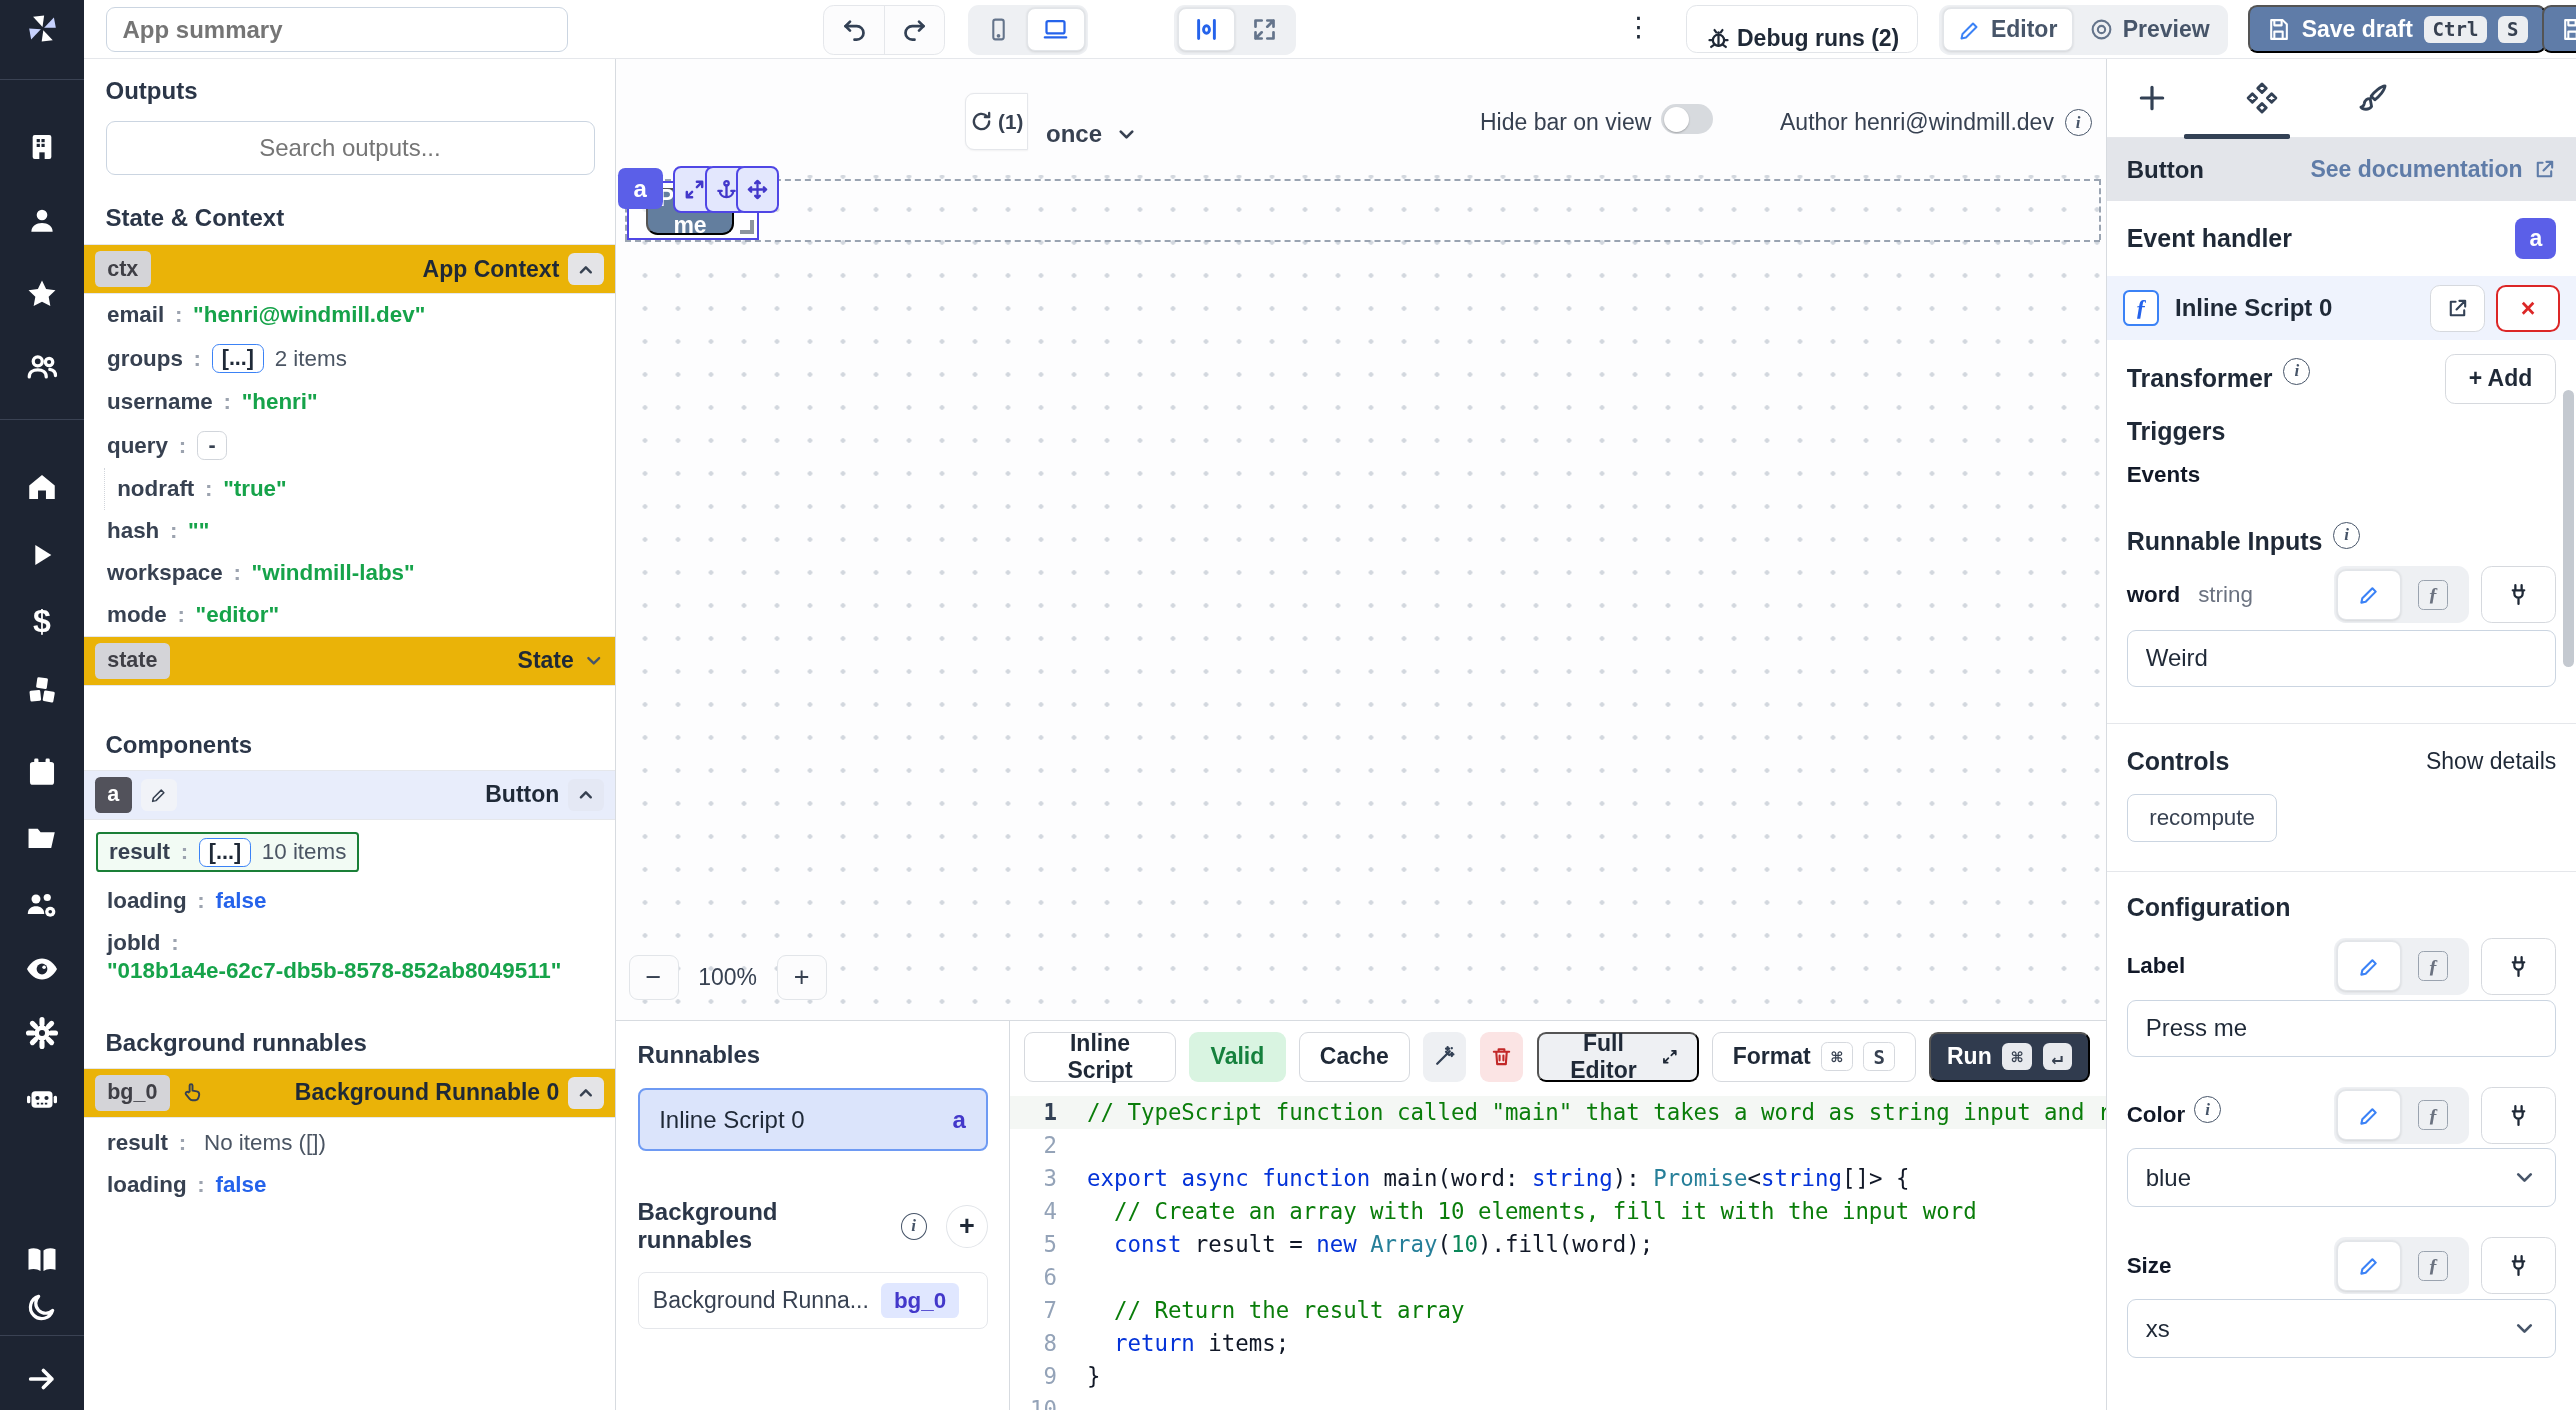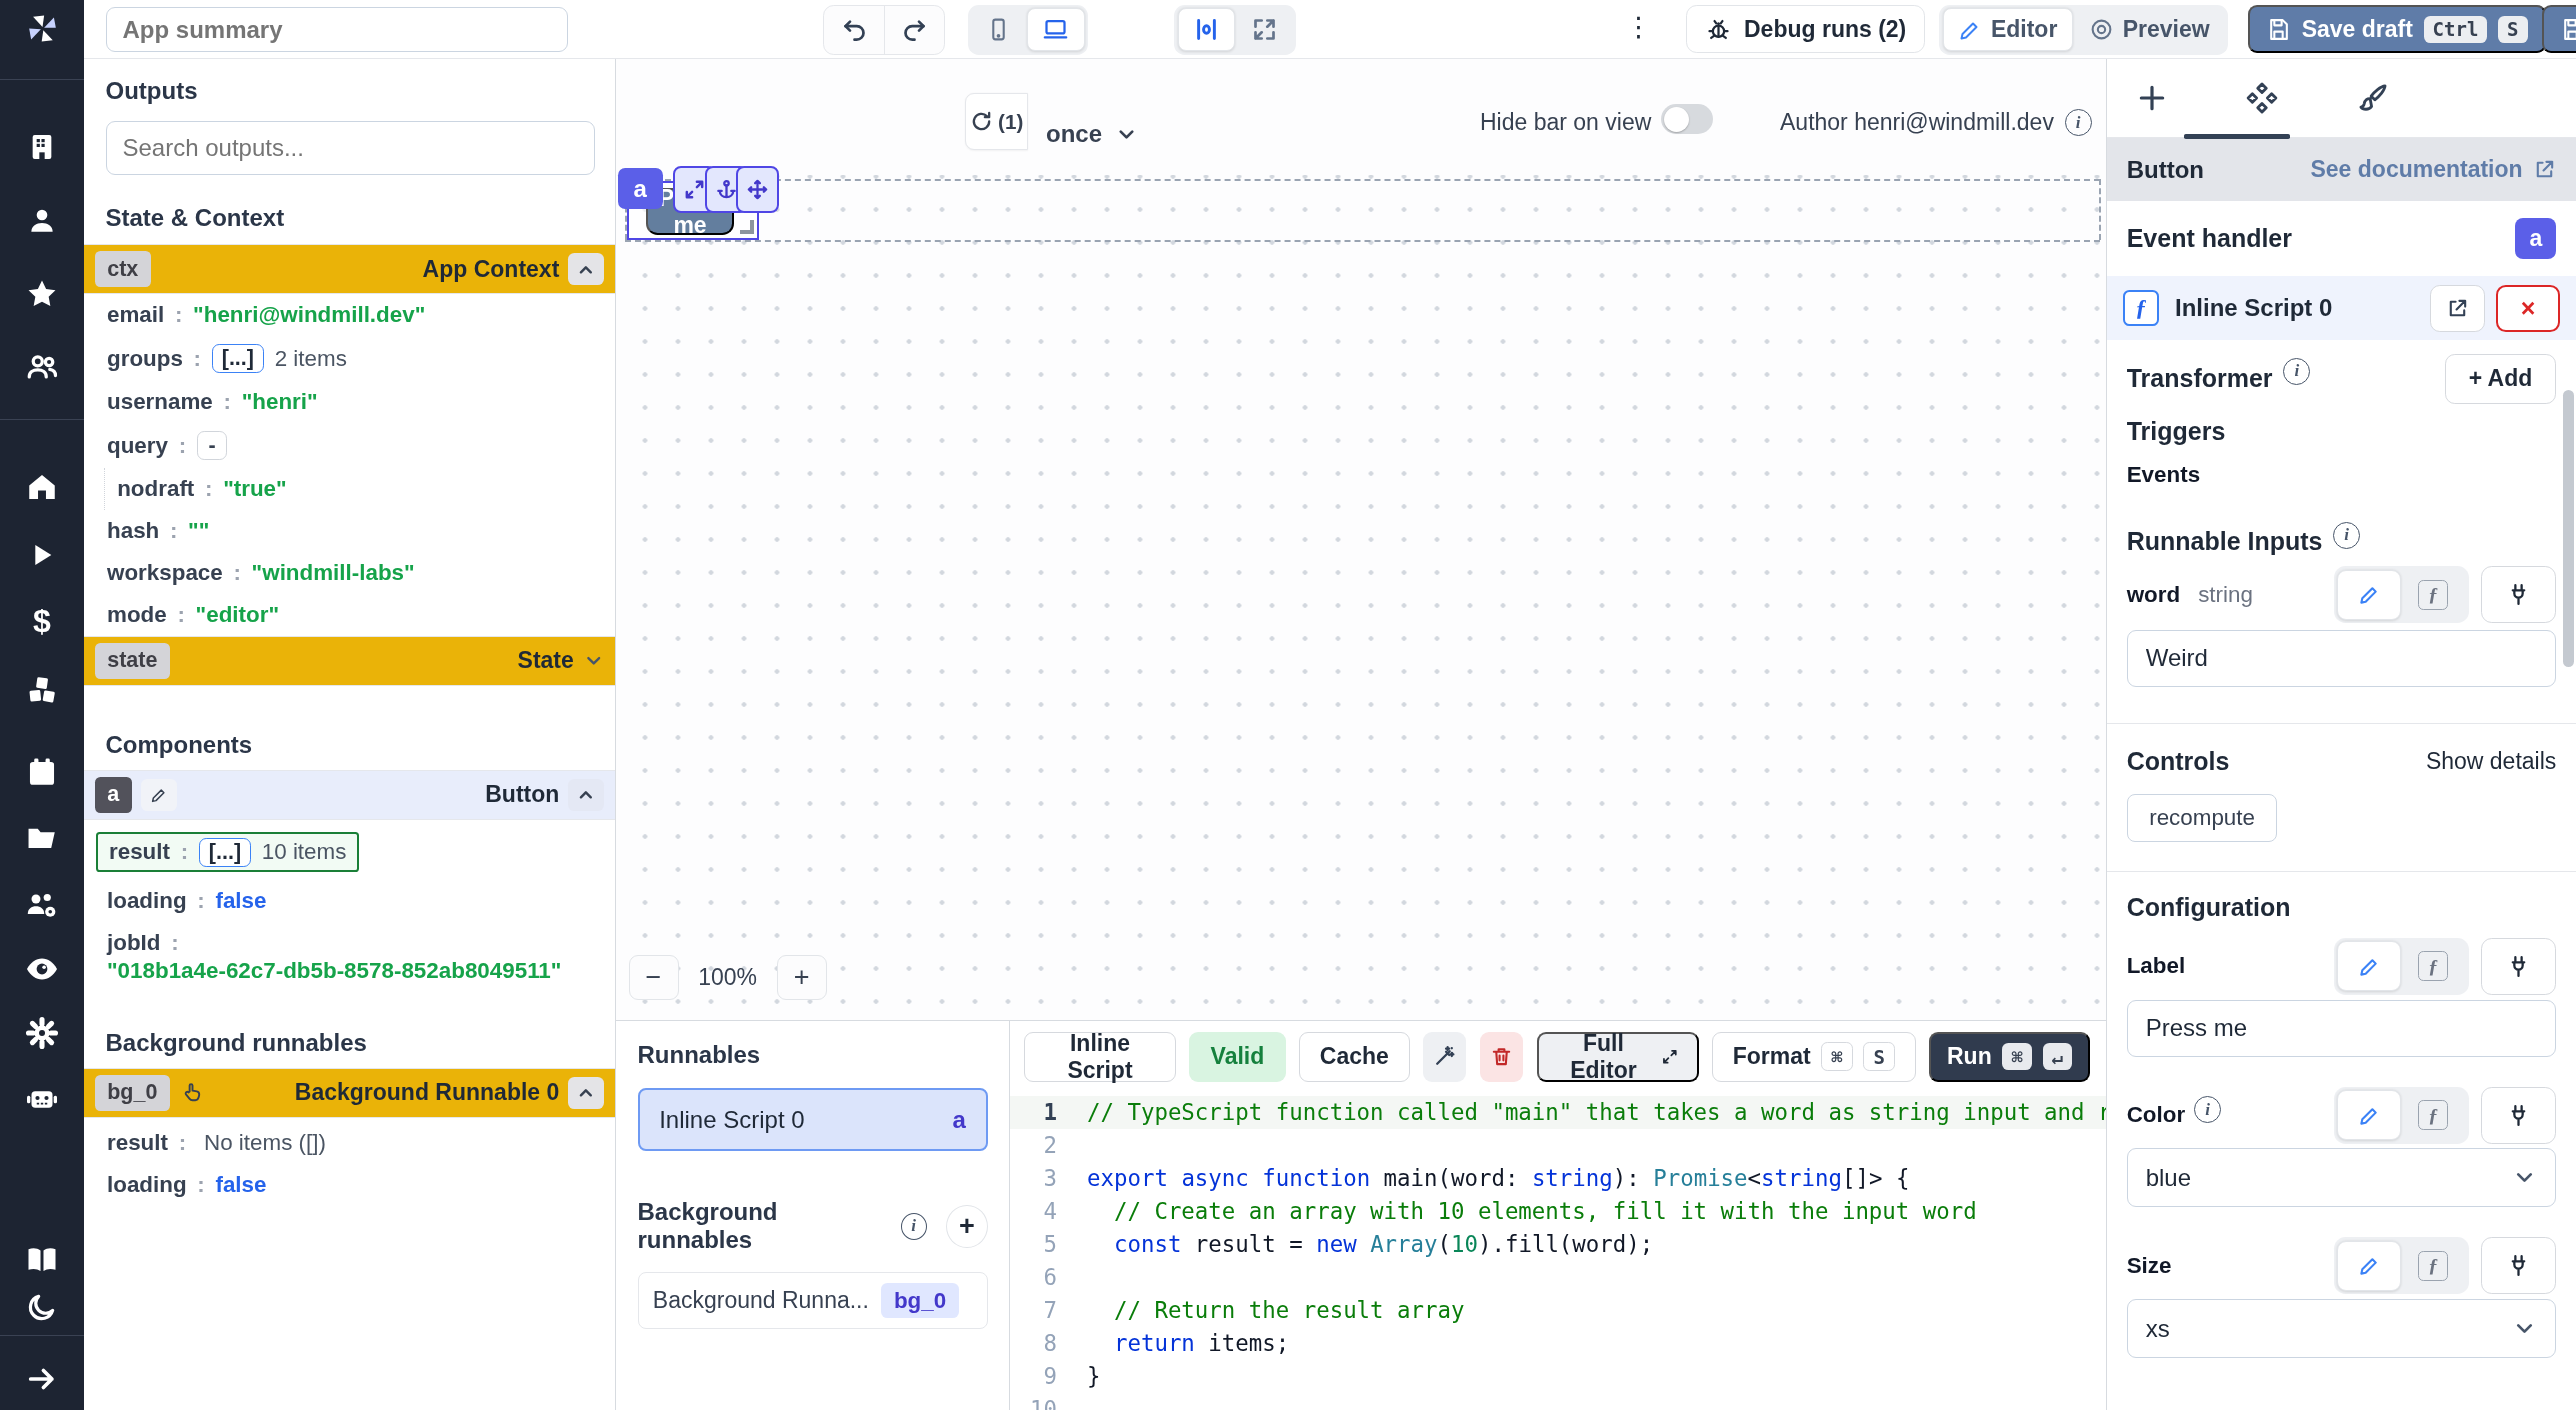--- a/index.html
+++ b/index.html
@@ -16,30 +16,30 @@
   
   .topbar { position:absolute; left:84px; top:0; right:0; height:59px; background:#fff; border-bottom:1.3px solid #e5e7eb; z-index:20; }
   .summary-input { position:absolute; left:21.5px; top:7.2px; width:462px; height:45px; border:1.6px solid #cbd5e1; border-radius:9px; padding:0 16px; font-size:24px; font-weight:600; color:#64748b; background:#fff; font-family:inherit; }
   .btn-group { position:absolute; top:4.5px; height:50px; display:flex; border:1.3px solid #e5e7eb; border-radius:10.7px; background:#fcfcfd; overflow:hidden; }
   .btn-cell { width:60px; display:flex; align-items:center; justify-content:center; color:#334155; cursor:pointer; }
   .btn-cell + .btn-cell { border-left:1.3px solid #e5e7eb; }
   .seg-group { position:absolute; top:4.5px; height:50px; background:#eef0f3; border-radius:10.7px; display:flex; align-items:center; padding:3.6px; gap:1.8px; }
   .seg-cell { height:43px; border-radius:8px; display:flex; align-items:center; justify-content:center; gap:9px; padding:0 14.3px; color:#475569; cursor:pointer; font-size:23px; font-weight:700; }
   .seg-cell.active { background:#fff; border:1.3px solid #e2e5e9; box-shadow:0 0.9px 2.7px rgba(0,0,0,.12); }
   .kebab { position:absolute; left:1541px; top:10.7px; font-size:27px; color:#1f2937; letter-spacing:0; cursor:pointer; }
-  .toolbar-btn { position:absolute; top:5.4px; height:48px; display:flex; align-items:center; gap:12px; padding:0 18px; border:1.3px solid #e2e5e9; border-radius:10.7px; background:#fff; font-size:23px; font-weight:700; color:#1f2937; cursor:pointer; }
+  .toolbar-btn { position:absolute; top:5.4px; height:48px; display:flex; align-items:flex-end; gap:5px; padding:0 18px; border:1.3px solid #e2e5e9; border-radius:10.7px; background:#fff; font-size:23px; font-weight:700; color:#1f2937; cursor:pointer; }
   .steel-btn { position:absolute; top:5.4px; height:48px; display:flex; align-items:center; gap:10.7px; padding:0 16px; border-radius:9px; background:#5f7ca8; color:#fff; font-size:23px; font-weight:700; cursor:pointer; }
   .kbd { background:#eceef1; border-radius:6.3px; padding:2.7px 9px; font-size:19px; font-weight:700; color:#374151; font-family:"DejaVu Sans Mono",monospace; }
   .kbd.outline { background:#fff; border:1.3px solid #d6d9de; }
   .kbd.dark { background:#e8eaee; }
 
   
   .left-panel { position:absolute; left:84px; top:59px; width:532px; bottom:0; background:#fff; border-right:1.3px solid #d7dbe0; overflow:hidden; z-index:10; }
   .lp-h { font-size:24px; font-weight:700; color:#2b3648; padding:21.5px 21.5px 3.6px; }
-  .search-input { margin:12.5px 21.5px 7.2px; width:489px; height:54px; border:1.6px solid #cbd5e1; border-radius:9px; padding:0 16px; font-size:24px; color:#6b7280; background:#fff; font-family:inherit; }
+  .search-input { margin:12.5px 21.5px 7.2px; width:489px; height:54px; border:1.6px solid #cbd5e1; border-radius:9px; padding:0 16px; font-size:24px; color:#6b7280; background:#fff; font-family:inherit;text-align:center; }
   .sec-row { display:flex; align-items:center; height:50px; background:#eab308; border-top:1.3px solid #e5e7eb; border-bottom:1.3px solid #e5e7eb; padding:0 10.7px 0 10.7px; cursor:pointer; }
   .sec-row.sel { background:#e8edfb; }
   .sec-badge { background:#d4d4d8; color:#3f3f46; font-weight:700; font-size:21.5px; border-radius:5.4px; padding:5.4px 12.5px; }
   .sec-badge.dark { background:#52525b; color:#fff; }
   .sec-type { margin-left:auto; font-weight:700; font-size:23px; color:#1f2937; display:flex; align-items:center; gap:9px; }
   .chev-box { width:36px; height:32px; border-radius:6.3px; background:#e4e4e7; display:flex; align-items:center; justify-content:center; color:#374151; }
   .orow { display:flex; align-items:center; gap:10.7px; padding:8px 0 8px 23px; font-size:22.4px; }
   .okey { color:#374151; font-weight:700; }
   .colon { color:#9ca3af; font-weight:700; }
   .green { color:#16a34a; font-weight:600; }

